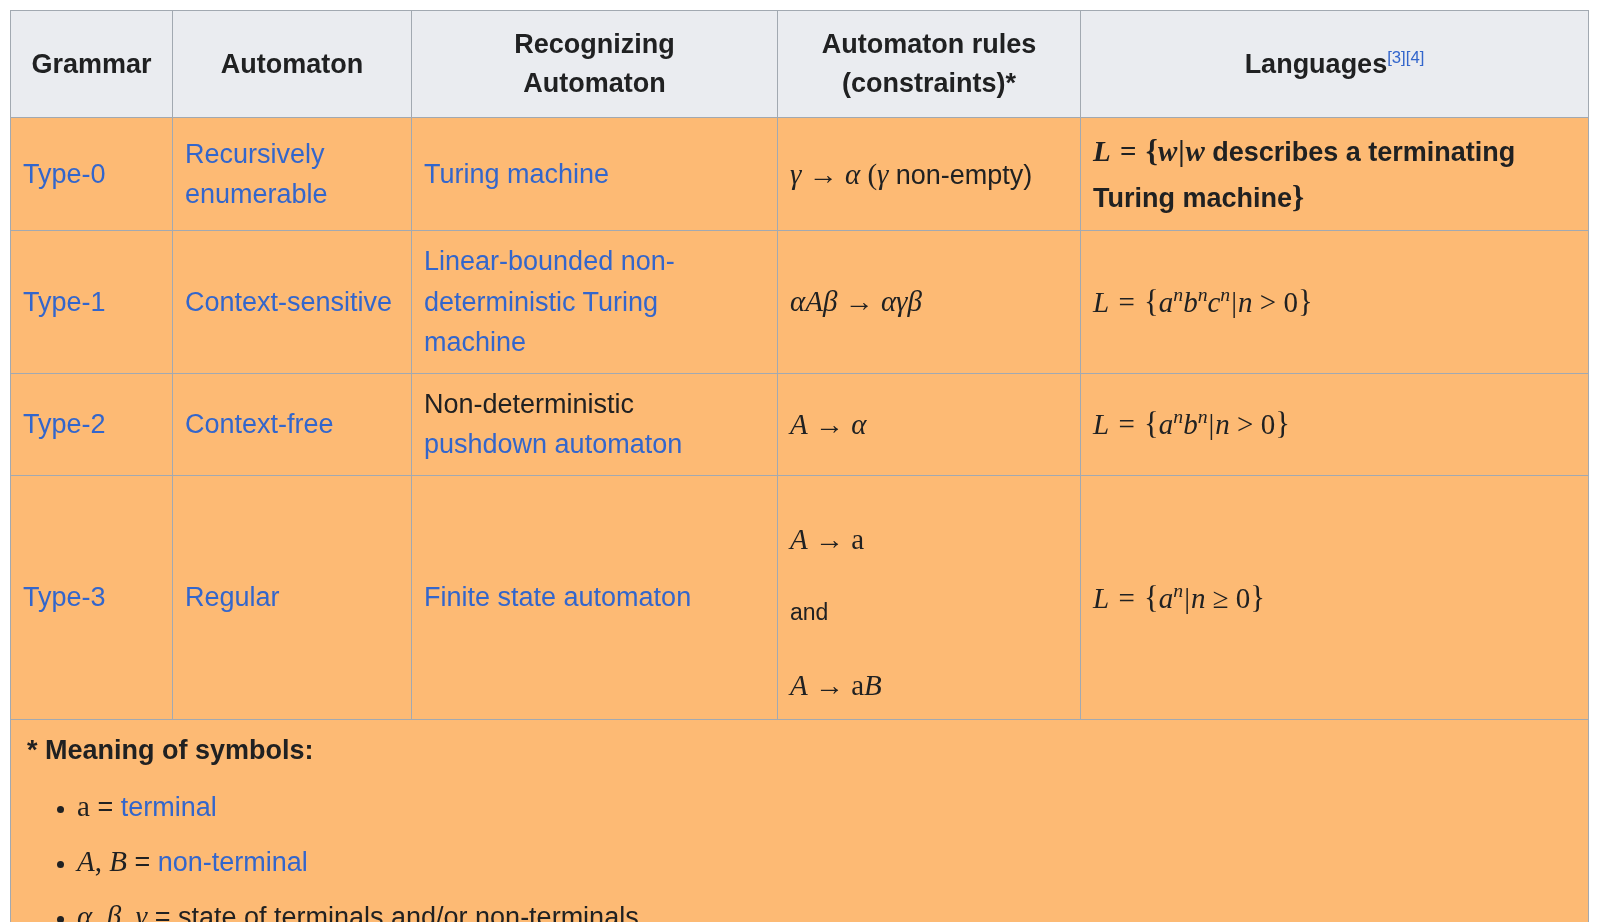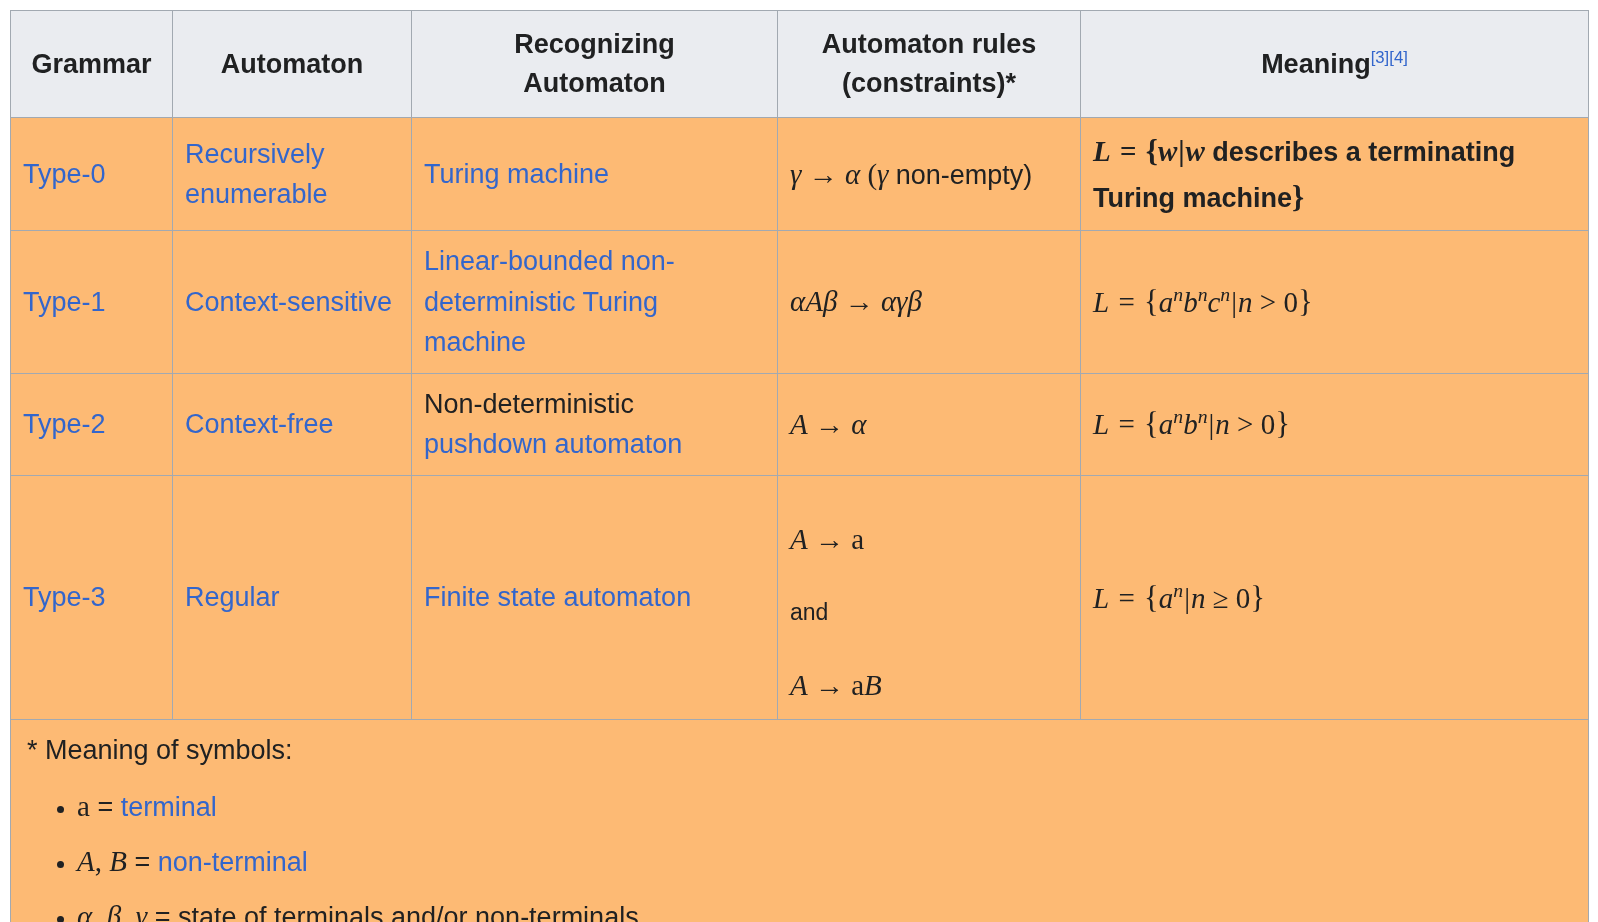--- a/index.html
+++ b/index.html
@@ -103,20 +103,21 @@
   }
 
   
   td.notes {
     padding: 16px 16px 18px 16px;
     font-size: 27px;
     vertical-align: top;
   }
   .notes-title {
     margin: 0 0 10px 4px;
+    font-weight: bold;
   }
   ul.notes-list {
     margin: 8px;
     padding: 0 0 0 46px;
     list-style: disc;
   }
   ul.notes-list li {
     margin: 16px 0;
     line-height: 1.35;
   }
@@ -147,21 +148,21 @@
         </th>
         <th>
           <span>Recognizing</span><br>
           <span>Automaton</span>
         </th>
         <th>
           <span>Automaton rules</span><br>
           <span>(constraints)*</span>
         </th>
         <th>
-          <span>Meaning</span><span class="ref">[3]</span><span class="ref">[4]</span>
+          <span>Languages</span><span class="ref">[3]</span><span class="ref">[4]</span>
         </th>
       </tr>
     </thead>
     <tbody>
 
       <tr>
         <td>
           <a class="lnk">Type-0</a>
         </td>
         <td>

